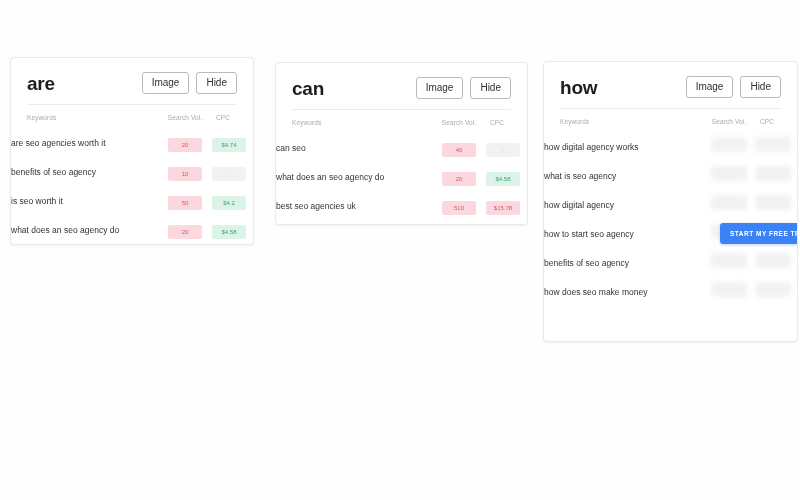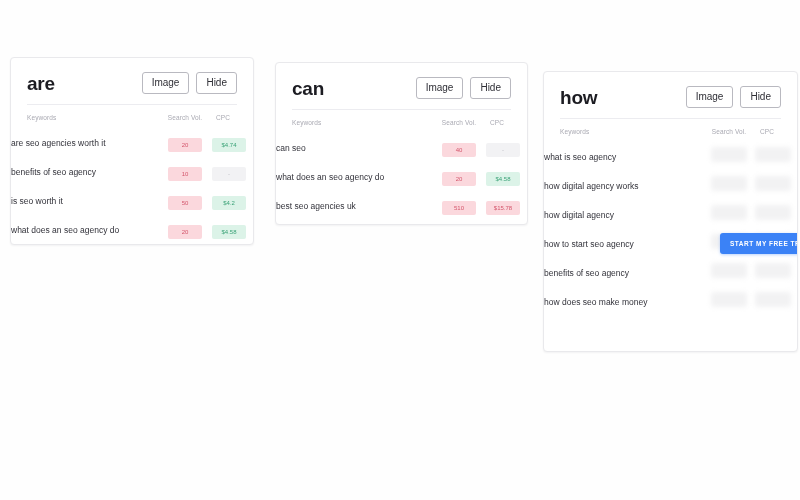--- a/index.html
+++ b/index.html
@@ -165,45 +165,45 @@
           </tr>
           <tr>
             <td class="k">seo agency</td>
             <td class="v"></td>
             <td class="c"></td>
           </tr>
         </tbody>
     </table>
   </div>
 
-  <div class="card" style="left:543px;top:71px;width:255px;height:281px;">
+  <div class="card" style="left:543px;top:61px;width:255px;height:281px;">
     <div class="card-head">
       <div class="card-title">how</div>
       <div class="head-btns">
         <button class="hbtn">Image</button>
         <button class="hbtn">Hide</button>
       </div>
     </div>
     <div class="divider"></div>
     <table class="kw">
       <thead>
           <tr>
         <th class="c-kw">Keywords</th>
         <th class="c-sv">Search Vol.</th>
         <th class="c-cpc">CPC</th>
       </tr>
         </thead>
       <tbody>
           <tr>
+            <td class="k">how digital agency works</td>
+            <td class="v"><span class="pill lock"></span></td>
+            <td class="c"><span class="pill lock"></span></td>
+          </tr>
+          <tr>
             <td class="k">what is seo agency</td>
-            <td class="v"><span class="pill lock"></span></td>
-            <td class="c"><span class="pill lock"></span></td>
-          </tr>
-          <tr>
-            <td class="k">how digital agency works</td>
             <td class="v"><span class="pill lock"></span></td>
             <td class="c"><span class="pill lock"></span></td>
           </tr>
           <tr>
             <td class="k">how digital agency</td>
             <td class="v"><span class="pill lock"></span></td>
             <td class="c"><span class="pill lock"></span></td>
           </tr>
           <tr>
             <td class="k">how to start seo agency</td>

